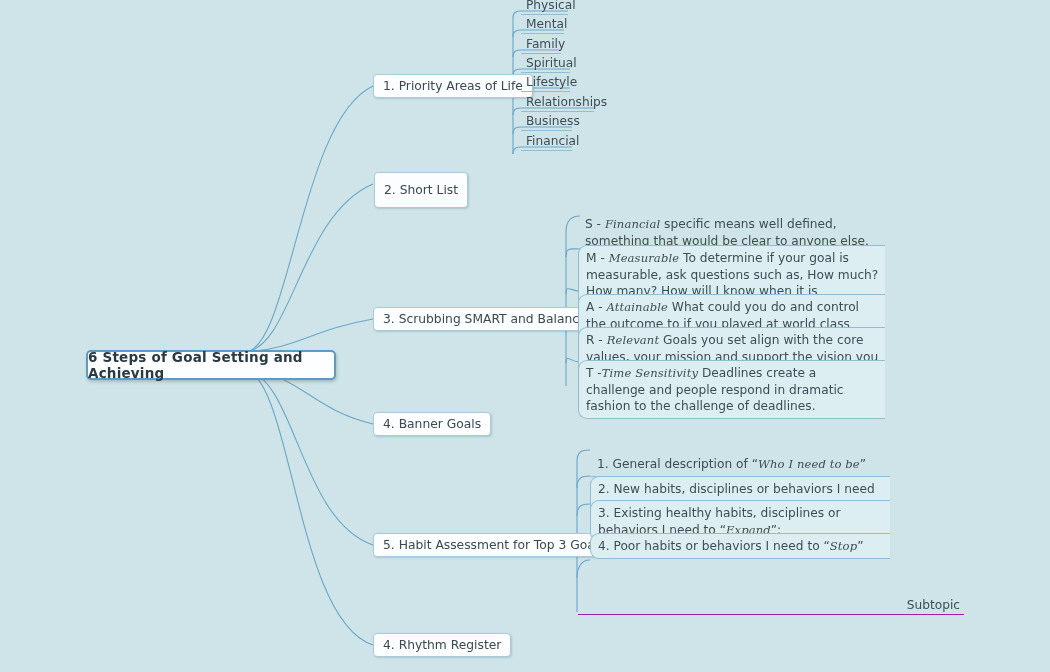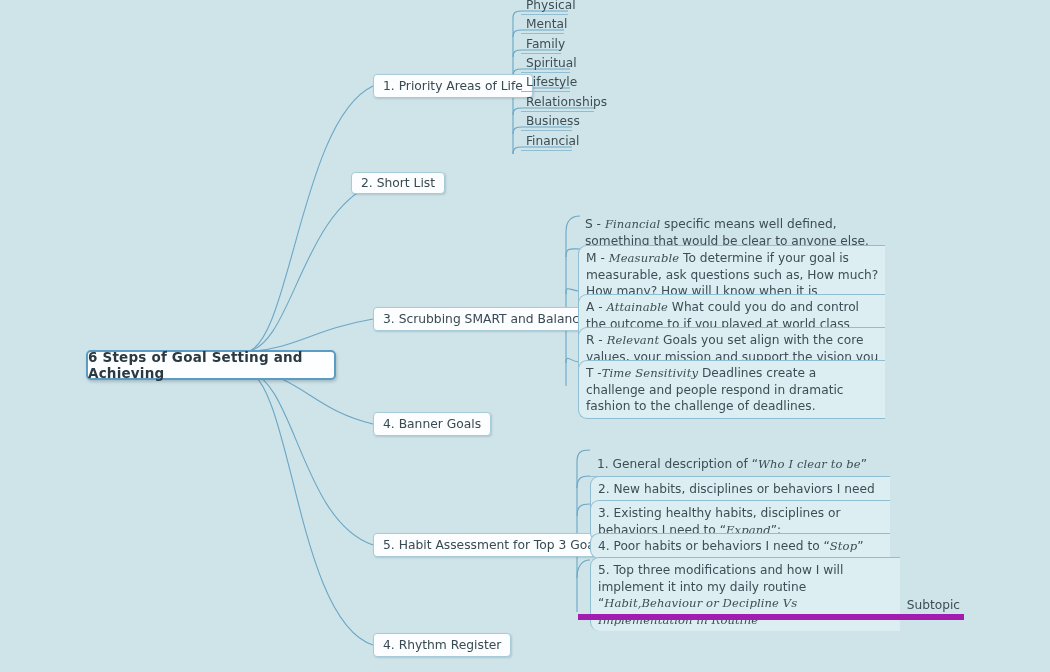--- a/index.html
+++ b/index.html
@@ -77,21 +77,21 @@
     font-style:italic;
     font-size:11.6px;
     letter-spacing:.1px;
   }
   .subtopic{
     position:absolute;
     color:#3d4d55;
     font-size:12.2px;
     text-align:right;
     padding:0 4px 2px 0;
-    border-bottom:6px solid #a21caf;
+    border-bottom:1px solid #a21caf;
     box-sizing:border-box;
   }
 </style>
 </head>
 <body>
 
 <div id="canvas">
 
   <svg class="links" viewBox="0 0 1050 672">
     <g fill="none" stroke="#6ba6c6" stroke-width="1.1">
@@ -135,21 +135,21 @@
       <path d="M577,488 C577,478 581,476 590,476"></path>
       <path d="M577,516 C577,506 581,504 590,504"></path>
       <path d="M577,548 C577,538 581,536 590,536"></path>
       <path d="M577,578 C577,568 581,560 590,560"></path>
     </g>
   </svg>
 
   <div class="central" style="left:86px;top:350px;width:250px;height:30px;">6 Steps of Goal Setting and Achieving</div>
 
   <div class="branch" style="left:373px;top:74px;height:24px;">1. Priority Areas of Life</div>
-  <div class="branch" style="left:351px;top:172px;height:22px;">2. Short List</div>
+  <div class="branch" style="left:374px;top:172px;height:36px;">2. Short List</div>
   <div class="branch" style="left:373px;top:307px;height:24px;">3. Scrubbing SMART and Balanced</div>
   <div class="branch" style="left:373px;top:412px;height:24px;">4. Banner Goals</div>
   <div class="branch" style="left:373px;top:533px;height:24px;">5. Habit Assessment for Top  3 Goals</div>
   <div class="branch" style="left:373px;top:633px;height:24px;">4. Rhythm Register</div>
 
   <div class="leaf" style="left:521px;top:-2px;width:47px;">Physical</div>
   <div class="leaf" style="left:521px;top:17px;width:43px;">Mental</div>
   <div class="leaf" style="left:521px;top:37px;width:40px;">Family</div>
   <div class="leaf" style="left:521px;top:56px;width:49px;">Spiritual</div>
   <div class="leaf" style="left:521px;top:75px;width:49px;">Lifestyle</div>
@@ -171,34 +171,31 @@
 
   <div class="block filled" style="left:578px;top:327px;width:307px;">
     <span>R - </span><span class="cursive">Relevant</span><span> Goals you set align  with the core values, your mission  and support the vision you have  for your life?</span>
   </div>
 
   <div class="block filled" style="left:578px;top:360px;width:307px;">
     <span>T -</span><span class="cursive">Time Sensitivity</span><span> Deadlines create  a challenge and people respond  in dramatic fashion to the challenge  of deadlines.</span>
   </div>
 
   <div class="block plain" style="left:590px;top:452px;width:300px;">
-    <span>1. General description of “</span><span class="cursive">Who I clear to be</span><span>”</span>
+    <span>1. General description of “</span><span class="cursive">Who I need to be</span><span>”</span>
   </div>
 
   <div class="block filled" style="left:590px;top:476px;width:300px;">
     <span>2. New habits, disciplines or behaviors  I need to “</span><span class="cursive">Start</span><span>”</span>
   </div>
 
   <div class="block filled" style="left:590px;top:500px;width:300px;">
     <span>3. Existing healthy habits, disciplines  or behaviors I need to “</span><span class="cursive">Expand</span><span>”:</span>
   </div>
 
   <div class="block filled" style="left:590px;top:533px;width:300px;">
     <span>4. Poor habits or behaviors I need  to “</span><span class="cursive">Stop</span><span>”</span>
   </div>
 
-  <div class="block filled" style="left:590px;top:557px;width:310px;border-bottom:none;">
-    <span>5. Top three modifications and how I will implement it into my daily routine “</span><span class="cursive">Habit,Behaviour or  Decipline Vs Implementation in Routine</span><span>”</span>
-  </div>
 
   <div class="subtopic" style="left:578px;top:598px;width:386px;">Subtopic</div>
 
 </div>
 
 </body></html>

